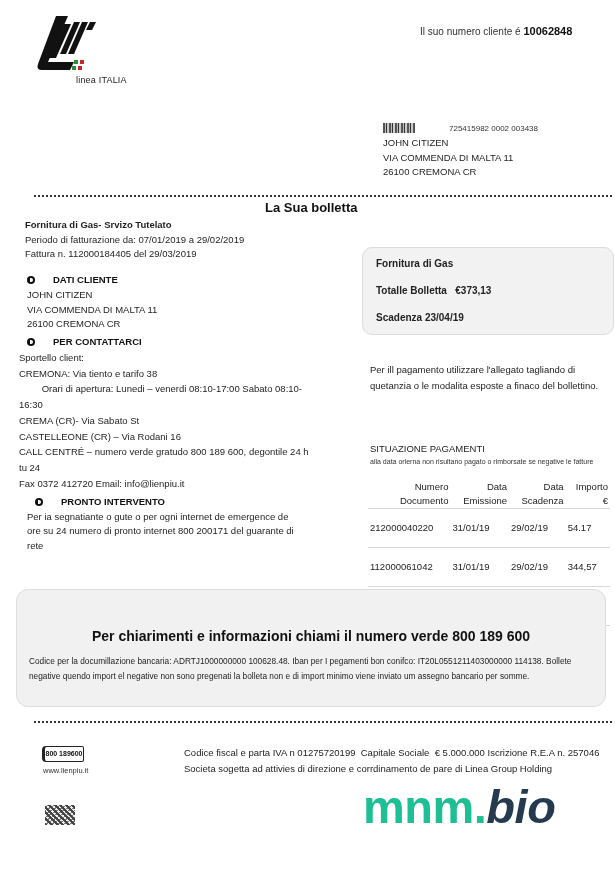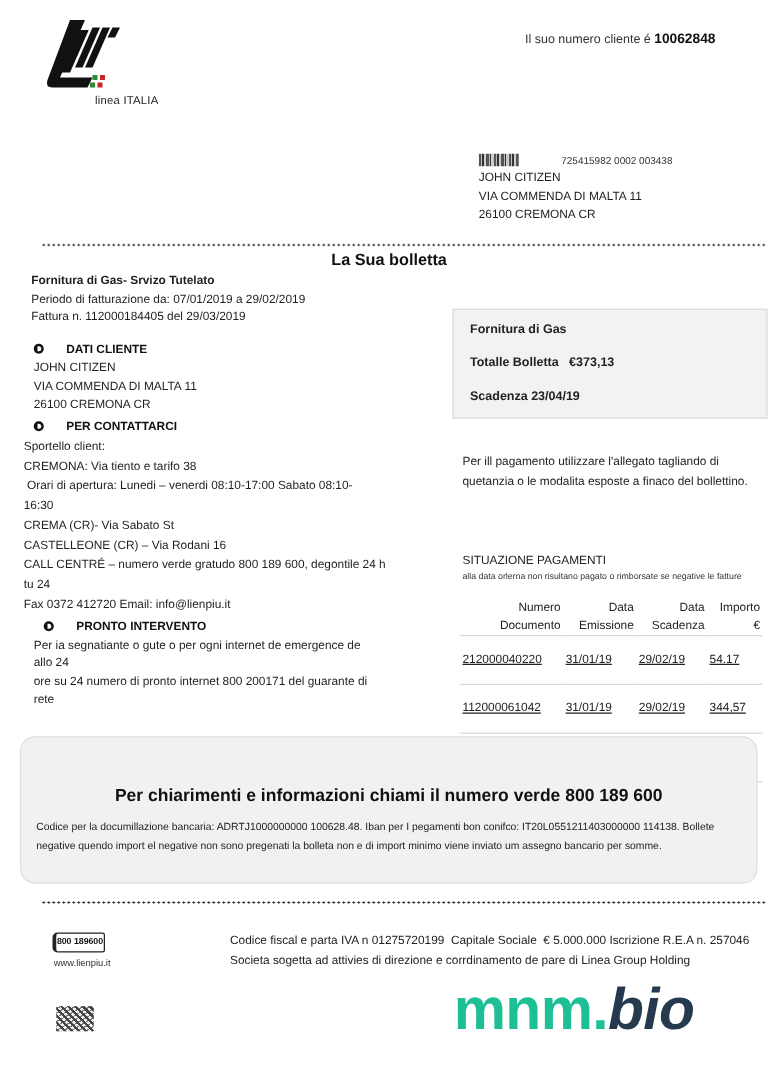--- a/index.html
+++ b/index.html
@@ -27,32 +27,32 @@
 
   .title { left: 250px; top: 200px; font-size: 13px; font-weight: bold; color: #111; margin-left: 15px; }
 
   .sec-head { font-size: 9.5px; font-weight: bold; color: #111; }
   .bullet { display: inline-block; width: 8px; height: 8px; border-radius: 50%;
     background: #111; position: relative; margin-right: 18px; vertical-align: -1px; }
   .bullet::after { content: ""; position: absolute; left: 3px; top: 2px; width: 3px; height: 4px;
     background: #fff; border-radius: 0 3px 3px 0; }
 
   .summary-box { left: 362px; top: 247px; width: 250px; height: 86px;
-    background: #f2f2f2; border: 1px solid #dcdcdc; border-radius: 0; }
+    background: #f2f2f2; border: 1px solid #dcdcdc; border-radius: 10px; }
   .summary-box .row { position: absolute; left: 13px; font-size: 10px; font-weight: bold; color: #222; }
 
   .pay-note { left: 370px; top: 362px; width: 240px; font-size: 9.5px; line-height: 16px; color: #222; }
 
   .situ-title { left: 370px; top: 443px; font-size: 9.5px; color: #222; }
   .situ-sub { left: 370px; top: 457px; width: 230px; font-size: 7px; line-height: 10px; color: #333; }
 
   table.pay { position: absolute; left: 368px; top: 480px; width: 242px; border-collapse: collapse;
     font-size: 9.5px; color: #222; }
   table.pay th { font-weight: normal; text-align: right; padding: 0 2px; line-height: 14px; }
-  table.pay td { padding: 12px 2px; line-height: 14px; border-top: 1px solid #d8d8d8; text-decoration: underline; }
+  table.pay td { padding: 12px 2px; line-height: 14px; border-top: 1px solid #d8d8d8; }
   table.pay tr:last-child td { border-bottom: 1px solid #d8d8d8; }
   table.pay td.num { text-align: left; }
 
   .info-box { left: 16px; top: 589px; width: 588px; height: 116px;
     background: #f1f1f1; border: 1px solid #dedede; border-radius: 12px; }
   .info-title { position: absolute; left: 0; width: 100%; top: 38px; text-align: center;
     font-size: 14px; font-weight: bold; color: #111; }
   .info-body { position: absolute; left: 12px; top: 64px; width: 568px; font-size: 8.3px; line-height: 14.5px; color: #222; }
 
   .phone-badge { left: 42px; top: 746px; width: 38px; height: 14px; border: 1.5px solid #222;
@@ -117,35 +117,34 @@
   <div>VIA COMMENDA DI  MALTA 11</div>
   <div>26100 CREMONA CR</div>
 </div>
 
 <div class="abs sec-head" style="left:27px; top:336px;">
   <span class="bullet"></span><span>PER CONTATTARCI</span>
 </div>
 <div class="abs t" style="left:19px; top:350px; width:330px; line-height:15.7px;">
   <div>Sportello client:</div>
   <div>CREMONA: Via tiento e tarifo 38</div>
-  <div style="white-space:pre;"> Orari di apertura: Lunedi – venerdi 08:10-17:00 Sabato 08:10-</div>
+  <div style="white-space:pre;margin-left:20px;"> Orari di apertura: Lunedi – venerdi 08:10-17:00 Sabato 08:10-</div>
   <div>16:30</div>
   <div>CREMA (CR)- Via Sabato St</div>
   <div>CASTELLEONE (CR) – Via Rodani 16</div>
   <div>CALL CENTRÉ – numero verde gratudo 800 189 600, degontile 24 h</div>
   <div>tu 24</div>
   <div>Fax 0372 412720 Email: info@lienpiu.it</div>
 </div>
 
 <div class="abs sec-head" style="left:35px; top:496px;">
   <span class="bullet"></span><span>PRONTO INTERVENTO</span>
 </div>
 <div class="abs t" style="left:27px; top:510px; width:310px; line-height:14.3px;">
   <div>Per ia segnatiante o gute o per ogni internet de emergence de</div>
-  <div>allo 24</div>
   <div>ore su 24 numero di  pronto internet 800 200171 del guarante di</div>
   <div>rete</div>
 </div>
 
 <div class="abs summary-box">
   <div class="row" style="top:10px;">Fornitura di Gas</div>
   <div class="row" style="top:37px;">
     <span>Totalle Bolletta</span>&nbsp;&nbsp;&nbsp;<span>€373,13</span>
   </div>
   <div class="row" style="top:64px;">Scadenza 23/04/19</div>

